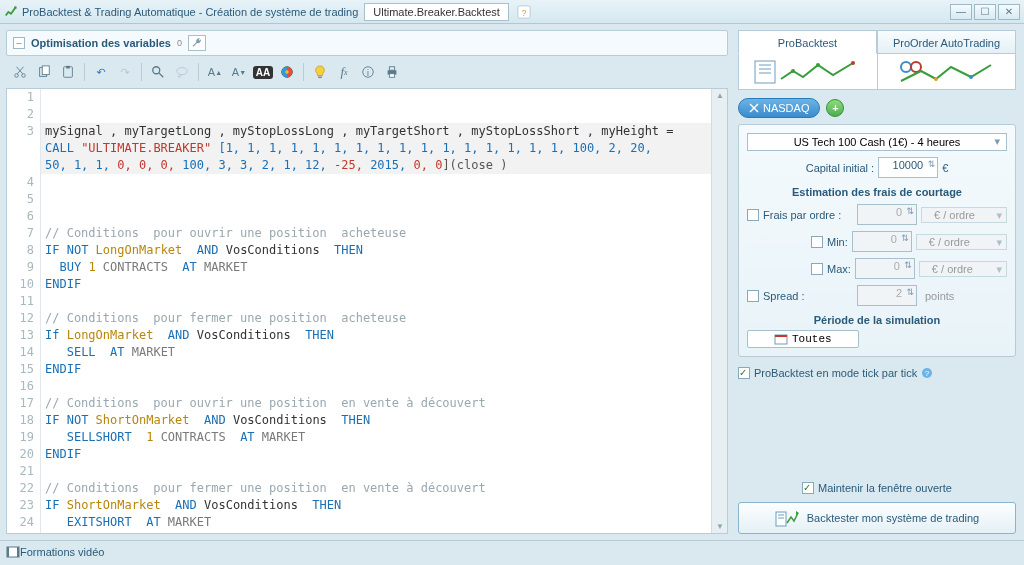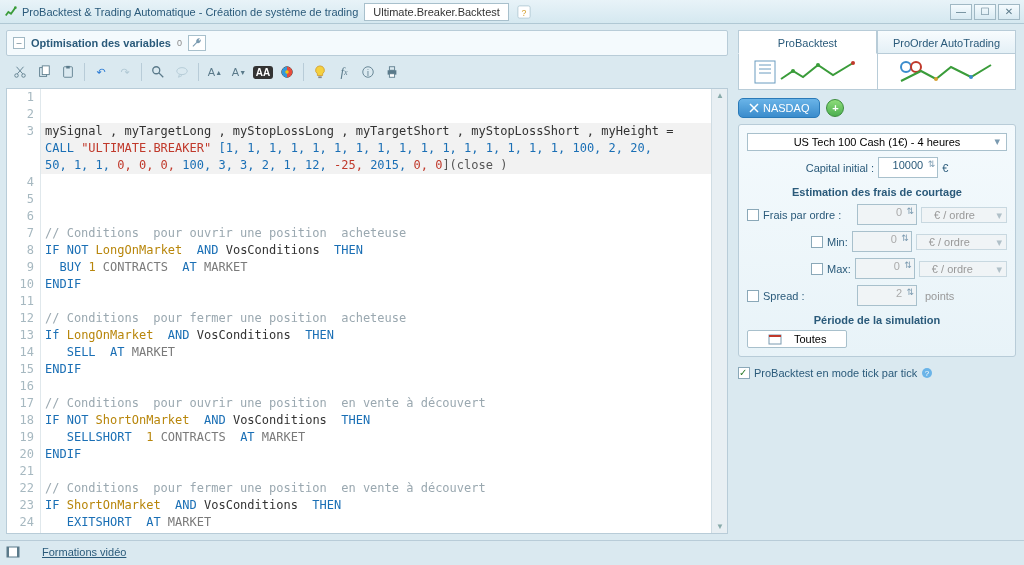--- a/index.html
+++ b/index.html
@@ -81,21 +81,21 @@
   flex:1; text-align:center; padding:6px 2px 4px; border:1px solid #b8ccd8;
   background:linear-gradient(#f8fcfe,#e4f0f6); font-size:11px; color:#2a5a7a;
 }
 .rtab.active { background:#fff; border-bottom-color:#fff; }
 .tab-art { height:36px; background:#fff; border:1px solid #b8ccd8; border-top:none; display:flex; }
 .tab-art > div{ flex:1; display:flex; align-items:center; justify-content:center;}
 
 .nasdaq-row { display:flex; align-items:center; gap:6px; margin-top:8px; }
 .nasdaq-btn {
   background:linear-gradient(#6ab4e8,#3a8ccc); color:#fff; border:1px solid #2a7ab8;
-  padding:3px 10px; border-radius:5px; font-size:11px; display:flex; align-items:center; gap:4px;
+  padding:3px 10px; border-radius:10px; font-size:11px; display:flex; align-items:center; gap:4px;
 }
 .add-btn {
   width:18px; height:18px; border-radius:9px; background:linear-gradient(#8edc7a,#4caf50);
   border:1px solid #3a8c3a; color:#fff; display:flex; align-items:center; justify-content:center; font-weight:bold;
 }
 
 .panel-box {
   background:linear-gradient(#f4fafd,#e8f3f8); border:1px solid #b8ccd8; border-radius:3px;
   padding:8px; margin-top:6px;
 }
@@ -112,35 +112,35 @@
   position:relative; font-size:11px;
 }
 .num-input::after{ content:"⇅"; position:absolute; right:2px; top:1px; font-size:9px; color:#7a9ab0;}
 .num-input.disabled { background:#f0f4f6; color:#aaa;}
 .unit-combo { flex:1; background:#f0f4f6; border:1px solid #c8d8e0; color:#999; padding:1px 12px; position:relative; font-size:11px;}
 .unit-combo::after{ content:"▾"; position:absolute; right:4px; color:#b0c0c8;}
 .section-head { font-weight:bold; color:#2a5a7a; margin-top:8px; font-size:11px;text-align:center;}
 .chk-row { display:flex; align-items:center; gap:4px; color:#2a5a7a; font-size:11px; }
 .chk { width:12px; height:12px; border:1px solid #8aa8b8; background:#fff;}
 .chk.checked::after{ content:"✓"; font-size:10px; color:#2a7a2a; position:relative; top:-2px; left:0px;}
-.period-btn{ display:inline-flex; align-items:center; gap:12px; border:1px solid #a8c0cc; background:#fff; padding:2px 20px; border-radius:2px; margin-top:4px;}
+.period-btn{ display:inline-flex; align-items:center; gap:4px; border:1px solid #a8c0cc; background:#fff; padding:2px 26px; border-radius:2px; margin-top:4px;font-family:Liberation Mono, monospace;}
 
 .bottom-box {
   margin-top:auto; display:flex; flex-direction:column; gap:8px; align-items:center; padding-top:10px;
 }
 .big-btn {
   width:100%; border:1px solid #8ab4cc; background:linear-gradient(#fcfeff,#e4f0f6);
   padding:6px; border-radius:3px; display:flex; align-items:center; justify-content:center; gap:8px;
   color:#2a5a7a; font-size:11px;
 }
 
 .footer {
   height:22px; border-top:1px solid #b8ccd8; background:#dae9f0; display:flex; align-items:center; padding:0 6px;
 }
-.footer-link{ color:#2a5a7a; text-decoration:underline; display:flex; gap:22px;}
+.footer-link{ color:#2a5a7a; display:flex; gap:0;}
 svg { display:block; }
 </style>
 </head>
 <body>
 
 <div class="titlebar">
   <svg class="titlebar-icon" viewBox="0 0 16 16">
       <path d="M2 12 L5 8 L8 10 L13 3" stroke="#3a9c3a" stroke-width="2" fill="none"></path>
       <circle cx="13" cy="3" r="1.5" fill="#3a9c3a"></circle>
     </svg>
@@ -367,20 +367,36 @@
 
     <div class="chk-row" style="margin-top:10px;">
       <span class="chk checked"></span>
       <span>ProBacktest en mode tick par tick</span>
       <svg width="12" height="12" viewBox="0 0 12 12">
           <circle cx="6" cy="6" r="5" fill="#6ab4e8"></circle>
           <text x="6" y="9" text-anchor="middle" font-size="8" fill="#fff">?</text>
         </svg>
     </div>
 
+    <div class="bottom-box">
+      <div class="chk-row">
+        <span class="chk checked"></span>
+        <span>Maintenir la fenêtre ouverte</span>
+      </div>
+      <div class="big-btn">
+        <svg width="24" height="18" viewBox="0 0 24 18">
+            <rect x="1" y="3" width="10" height="14" fill="#fff" stroke="#6a9cc0"></rect>
+            <line x1="3" y1="6" x2="9" y2="6" stroke="#6a9cc0"></line>
+            <line x1="3" y1="9" x2="9" y2="9" stroke="#6a9cc0"></line>
+            <path d="M12 14 L16 8 L19 12 L23 4" stroke="#3a9c3a" stroke-width="1.5" fill="none"></path>
+            <polygon points="21,2 24,4 21,6" fill="#3a9c3a"></polygon>
+          </svg>
+        <span>Backtester mon système de trading</span>
+      </div>
+    </div>
   </div>
 </div>
 
 <div class="footer">
   <a class="footer-link">
     <svg width="14" height="12" viewBox="0 0 14 12">
         <rect x="1" y="1" width="12" height="10" fill="#fff" stroke="#5a7a8a"></rect>
         <rect x="1" y="1" width="2" height="10" fill="#5a7a8a"></rect>
         <rect x="11" y="1" width="2" height="10" fill="#5a7a8a"></rect>
       </svg>

